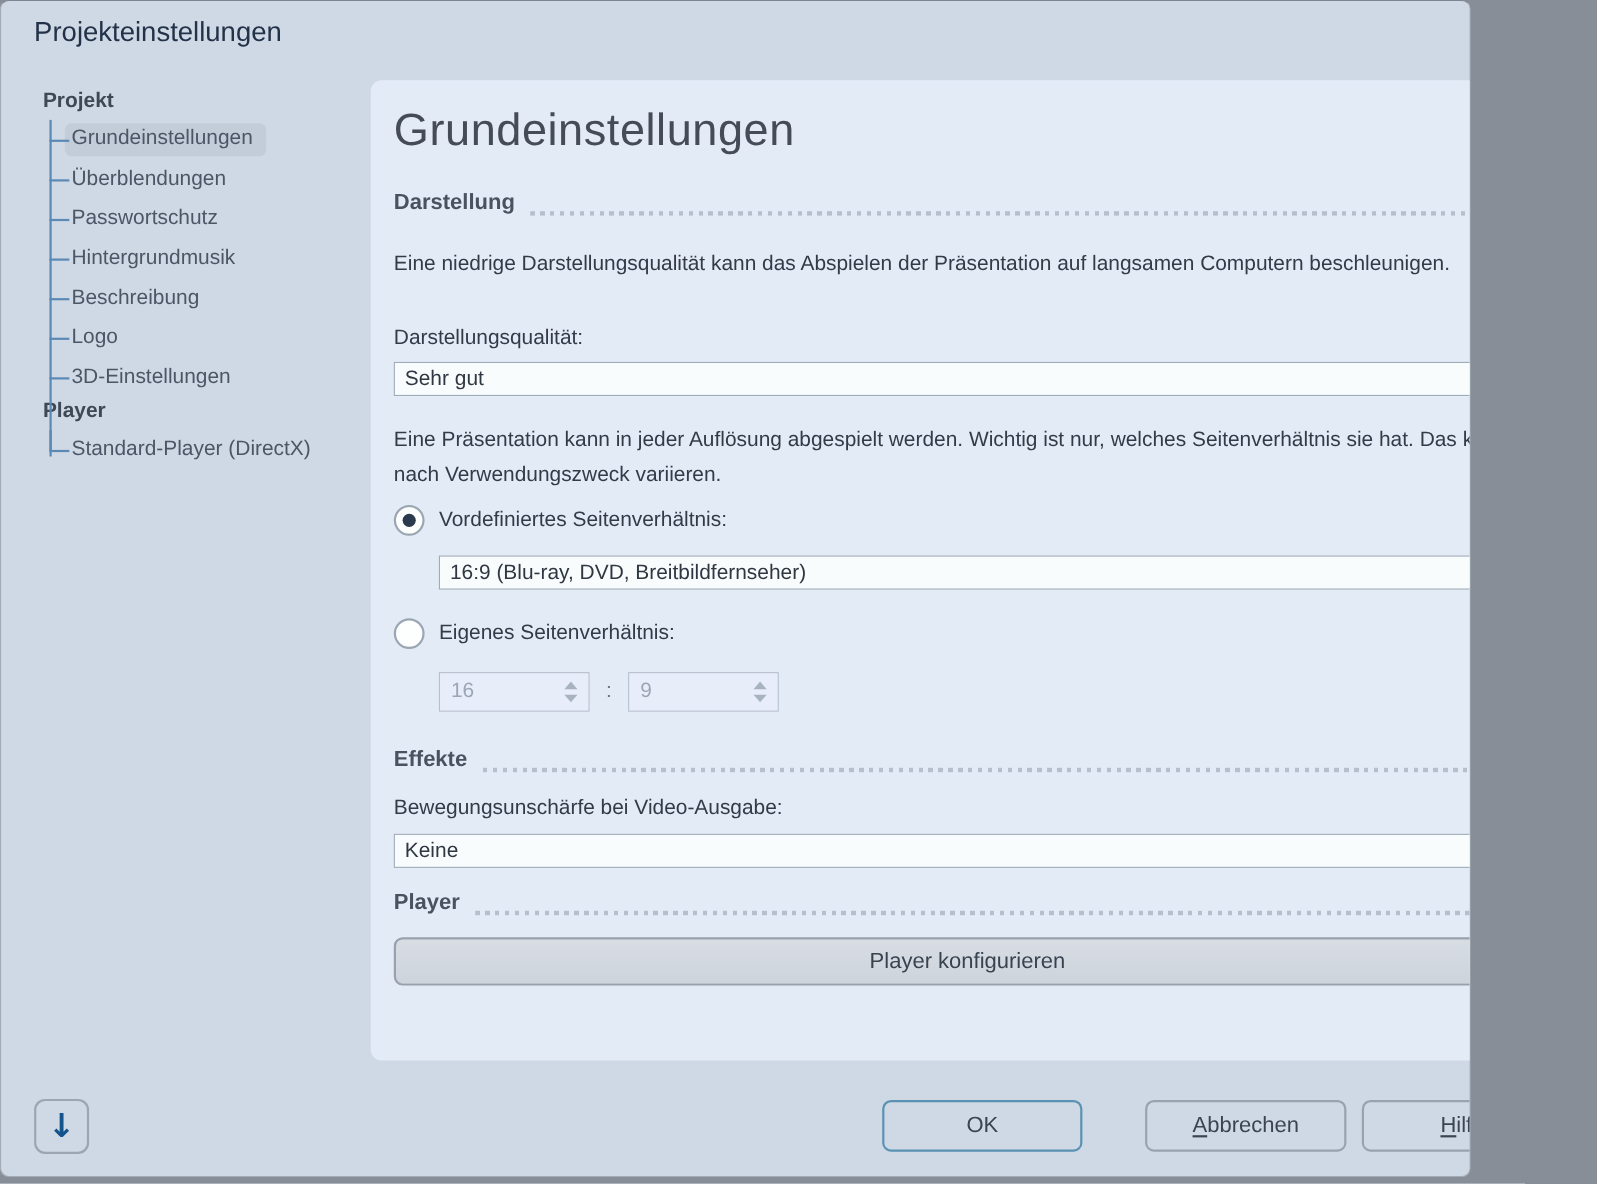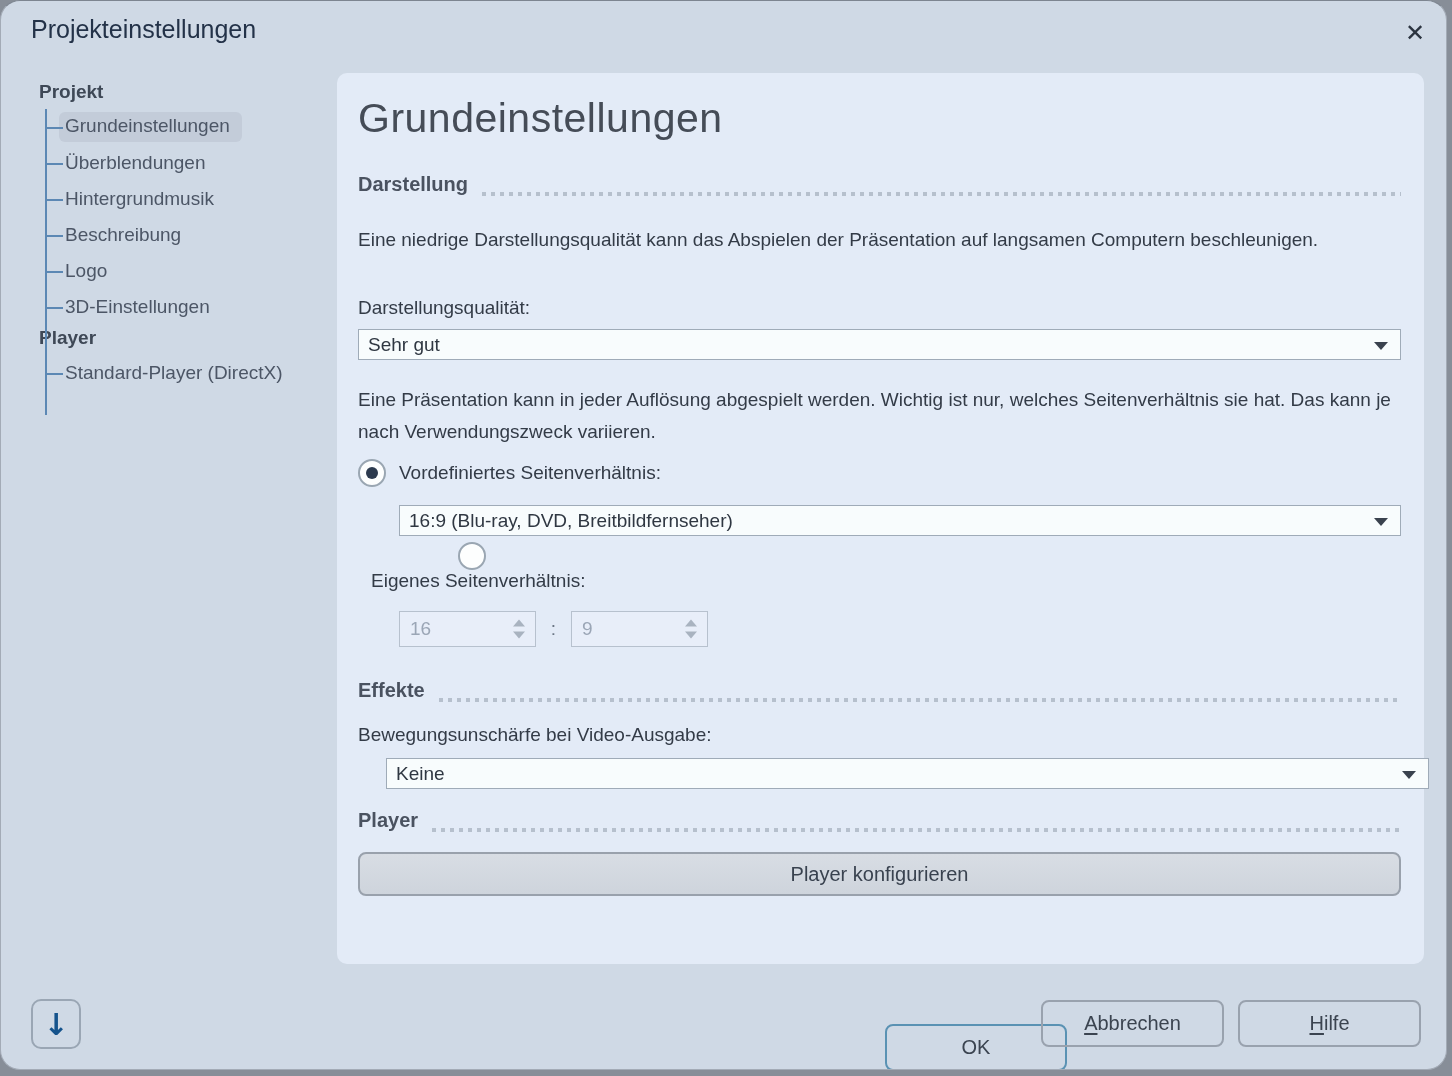--- a/index.html
+++ b/index.html
@@ -1,22 +1,22 @@
 <!DOCTYPE html>
 <html lang="de"><head>
 <meta charset="utf-8">
 <style>
   * { margin:0; padding:0; box-sizing:border-box; }
   html,body { width:1452px; height:1076px; }
   body { background:#878e98; font-family:"Liberation Sans", sans-serif; position:relative; overflow:hidden; }
 
   .window {
-    position:absolute; left:0; top:0; width:1447px; height:1070px;
+    position:absolute; left:0; top:0; width:1337px; height:1070px;
     background:#cfd9e5; border:1px solid #a3abb6; border-top-color:#7d8590;
-    border-radius:20px; overflow:hidden;
+    border-radius:8px; overflow:hidden;
   }
 
   
   .titlebar { position:absolute; left:30px; top:14px; font-size:25px; color:#233248; }
   .close-btn {
     position:absolute; left:1392px; top:12px; width:44px; height:40px;
     display:flex; align-items:center; justify-content:center; cursor:pointer;
     color:#2b3440; font-size:24px;
   }
   .glyph { font-family:"DejaVu Sans", sans-serif; }
@@ -101,21 +101,21 @@
     color:#15538c; font-size:30px; font-weight:bold;
   }
   .btn {
     position:absolute; top:999px; height:47px; border-radius:8px; background:transparent;
     display:flex; align-items:center; justify-content:center; cursor:pointer;
     font-size:20px; color:#3b4450; font-family:"Liberation Sans", sans-serif;
   }
   .btn.primary { border:2px solid #5a92b3; }
   .btn.gray    { border:2px solid #99a2ae; }
   .btn .mn { text-decoration:underline; text-underline-offset:3px; }
-  .btn-ok    { left:884px;  width:182px;margin-top:24px; }
+  .btn-ok    { left:801px;  width:182px; }
   .btn-cancel{ left:1040px; width:183px; }
   .btn-help  { left:1237px; width:183px; }
 </style>
 </head>
 <body>
 
 <div class="window">
 
   <div class="titlebar">Projekteinstellungen</div>
   <div class="close-btn">
@@ -126,20 +126,23 @@
     <div class="nav-header">Projekt</div>
     <div class="nav-items group-projekt">
       <div class="vline"></div>
       <div class="nav-item selected">
           <span class="lbl">Grundeinstellungen</span>
         </div>
       <div class="nav-item">
           <span class="lbl">Überblendungen</span>
         </div>
       <div class="nav-item">
+          <span class="lbl">Passwortschutz</span>
+        </div>
+      <div class="nav-item">
           <span class="lbl">Hintergrundmusik</span>
         </div>
       <div class="nav-item">
           <span class="lbl">Beschreibung</span>
         </div>
       <div class="nav-item">
           <span class="lbl">Logo</span>
         </div>
       <div class="nav-item">
           <span class="lbl">3D-Einstellungen</span>
@@ -177,21 +180,21 @@
     <div class="abs radio-row" style="left:21px; top:386px;">
       <span class="radio checked"></span>
       <span class="rlab">Vordefiniertes Seitenverhältnis:</span>
     </div>
 
     <div class="abs select" style="left:62px; top:432px; width:1002px;">
       <span class="val">16:9 (Blu-ray, DVD, Breitbildfernseher)</span>
       <span class="arr"></span>
     </div>
 
-    <div class="abs radio-row" style="left:21px; top:469px;flex-direction:column;">
+    <div class="abs radio-row" style="left:21px; top:489px;">
       <span class="radio"></span>
       <span class="rlab">Eigenes Seitenverhältnis:</span>
     </div>
 
     <div class="abs spin-row" style="left:62px; top:538px;">
       <div class="spinbox">
         <span class="sval">16</span>
         <span class="spin-arrows">
           <span class="up"></span>
           <span class="down"></span>
@@ -207,21 +210,21 @@
       </div>
     </div>
 
     <div class="abs section-head" style="top:606px;">
       <span class="st">Effekte</span>
       <div class="dots"></div>
     </div>
 
     <div class="abs lab" style="top:651px;">Bewegungsunschärfe bei Video-Ausgabe:</div>
 
-    <div class="abs select" style="left:21px; top:685px; width:1043px;margin-left:28px;">
+    <div class="abs select" style="left:21px; top:685px; width:1043px;">
       <span class="val">Keine</span>
       <span class="arr"></span>
     </div>
 
     <div class="abs section-head" style="top:736px;">
       <span class="st">Player</span>
       <div class="dots"></div>
     </div>
 
     <div class="abs big-btn" style="top:779px;">

